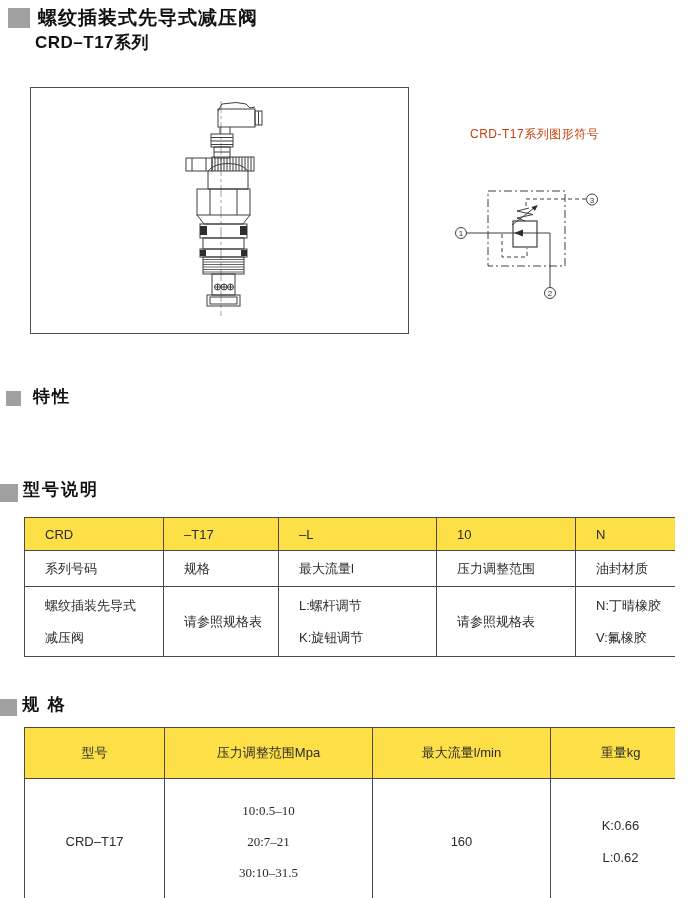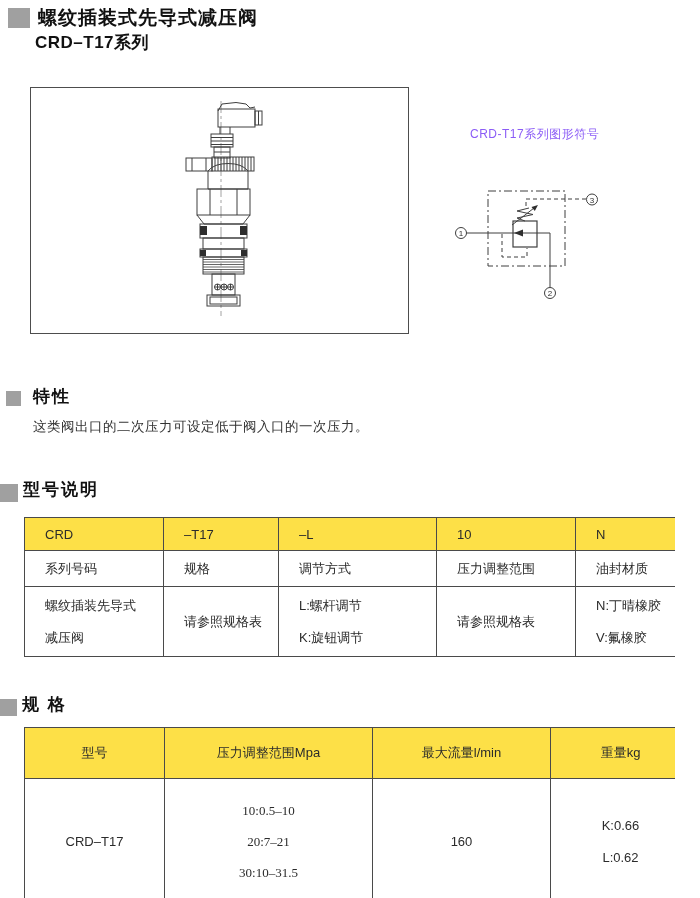--- a/index.html
+++ b/index.html
@@ -6,21 +6,21 @@
   #page{
     position:relative;width:675px;height:898px;background:#ffffff;
     font-family:"Liberation Sans","DejaVu Sans",sans-serif;
     color:#2b2b2b;overflow:hidden;
   }
   .abs{position:absolute;}
   .bullet{background:#a0a0a0;}
   .h-title{font-weight:bold;color:#111;letter-spacing:1px;}
   .h-sec{font-weight:bold;color:#111;font-size:17px;letter-spacing:2px;text-align:right;}
   .figure-box{border:1px solid #4d4d4d;background:#fff;}
-  .sym-label{font-size:12px;color:#8b5cf6;letter-spacing:0.5px;}
+  .sym-label{font-size:12px;color:#c2410c;letter-spacing:0.5px;}
   .feat-body{font-size:13.5px;color:#333;letter-spacing:0.5px;}
   table{border-collapse:collapse;table-layout:fixed;}
   td{border:1px solid #4a4a4a;font-size:13px;color:#2b2b2b;overflow:hidden;}
   .t1 td{text-align:left;padding-left:20px;vertical-align:middle;}
   .t2 td{text-align:center;padding:16px;vertical-align:middle;}
   .gray{background:#fde047;}
   .ml div{line-height:32px;}
   .pl div{line-height:31px;font-family:Liberation Serif, serif;}
   svg{display:block;}
   .draw{stroke:#3f3f3f;stroke-width:1;fill:none;}
@@ -147,21 +147,20 @@
       <text x="461" y="236" font-size="8" text-anchor="middle" fill="#2e2e2e">1</text>
       <circle cx="550" cy="293" r="5.5" fill="#fff" stroke="#3f3f3f" stroke-width="1"></circle>
       <text x="550" y="296" font-size="8" text-anchor="middle" fill="#2e2e2e">2</text>
       <circle cx="592" cy="199.5" r="5.5" fill="#fff" stroke="#3f3f3f" stroke-width="1"></circle>
       <text x="592" y="202.5" font-size="8" text-anchor="middle" fill="#2e2e2e">3</text>
     </g>
   </svg>
 
   <div class="abs bullet" style="left:6px;top:391px;width:15px;height:15px;"></div>
   <div class="abs h-sec" style="left:33px;top:385px;">特性</div>
-  <div class="abs feat-body" style="left:33px;top:418px;">这类阀出口的二次压力可设定低于阀入口的一次压力。</div>
 
   <div class="abs bullet" style="left:0px;top:484px;width:18px;height:18px;"></div>
   <div class="abs h-sec" style="left:23px;top:478px;">型号说明</div>
 
   <table class="abs t1" style="left:24px;top:517px;width:666px;">
     <colgroup>
       <col style="width:139px">
         <col style="width:115px">
         <col style="width:158px">
       <col style="width:139px">
@@ -171,21 +170,21 @@
         <tr class="gray" style="height:33px;">
       <td>CRD</td>
       <td>–T17</td>
       <td>–L</td>
       <td>10</td>
       <td>N</td>
     </tr>
     <tr style="height:36px;">
       <td>系列号码</td>
       <td>规格</td>
-      <td>调节方式</td>
+      <td>最大流量l</td>
       <td>压力调整范围</td>
       <td>油封材质</td>
     </tr>
     <tr style="height:70px;">
       <td class="ml">
         <div>螺纹插装先导式</div>
         <div>减压阀</div>
       </td>
       <td class="ml">
         <div>请参照规格表</div>

